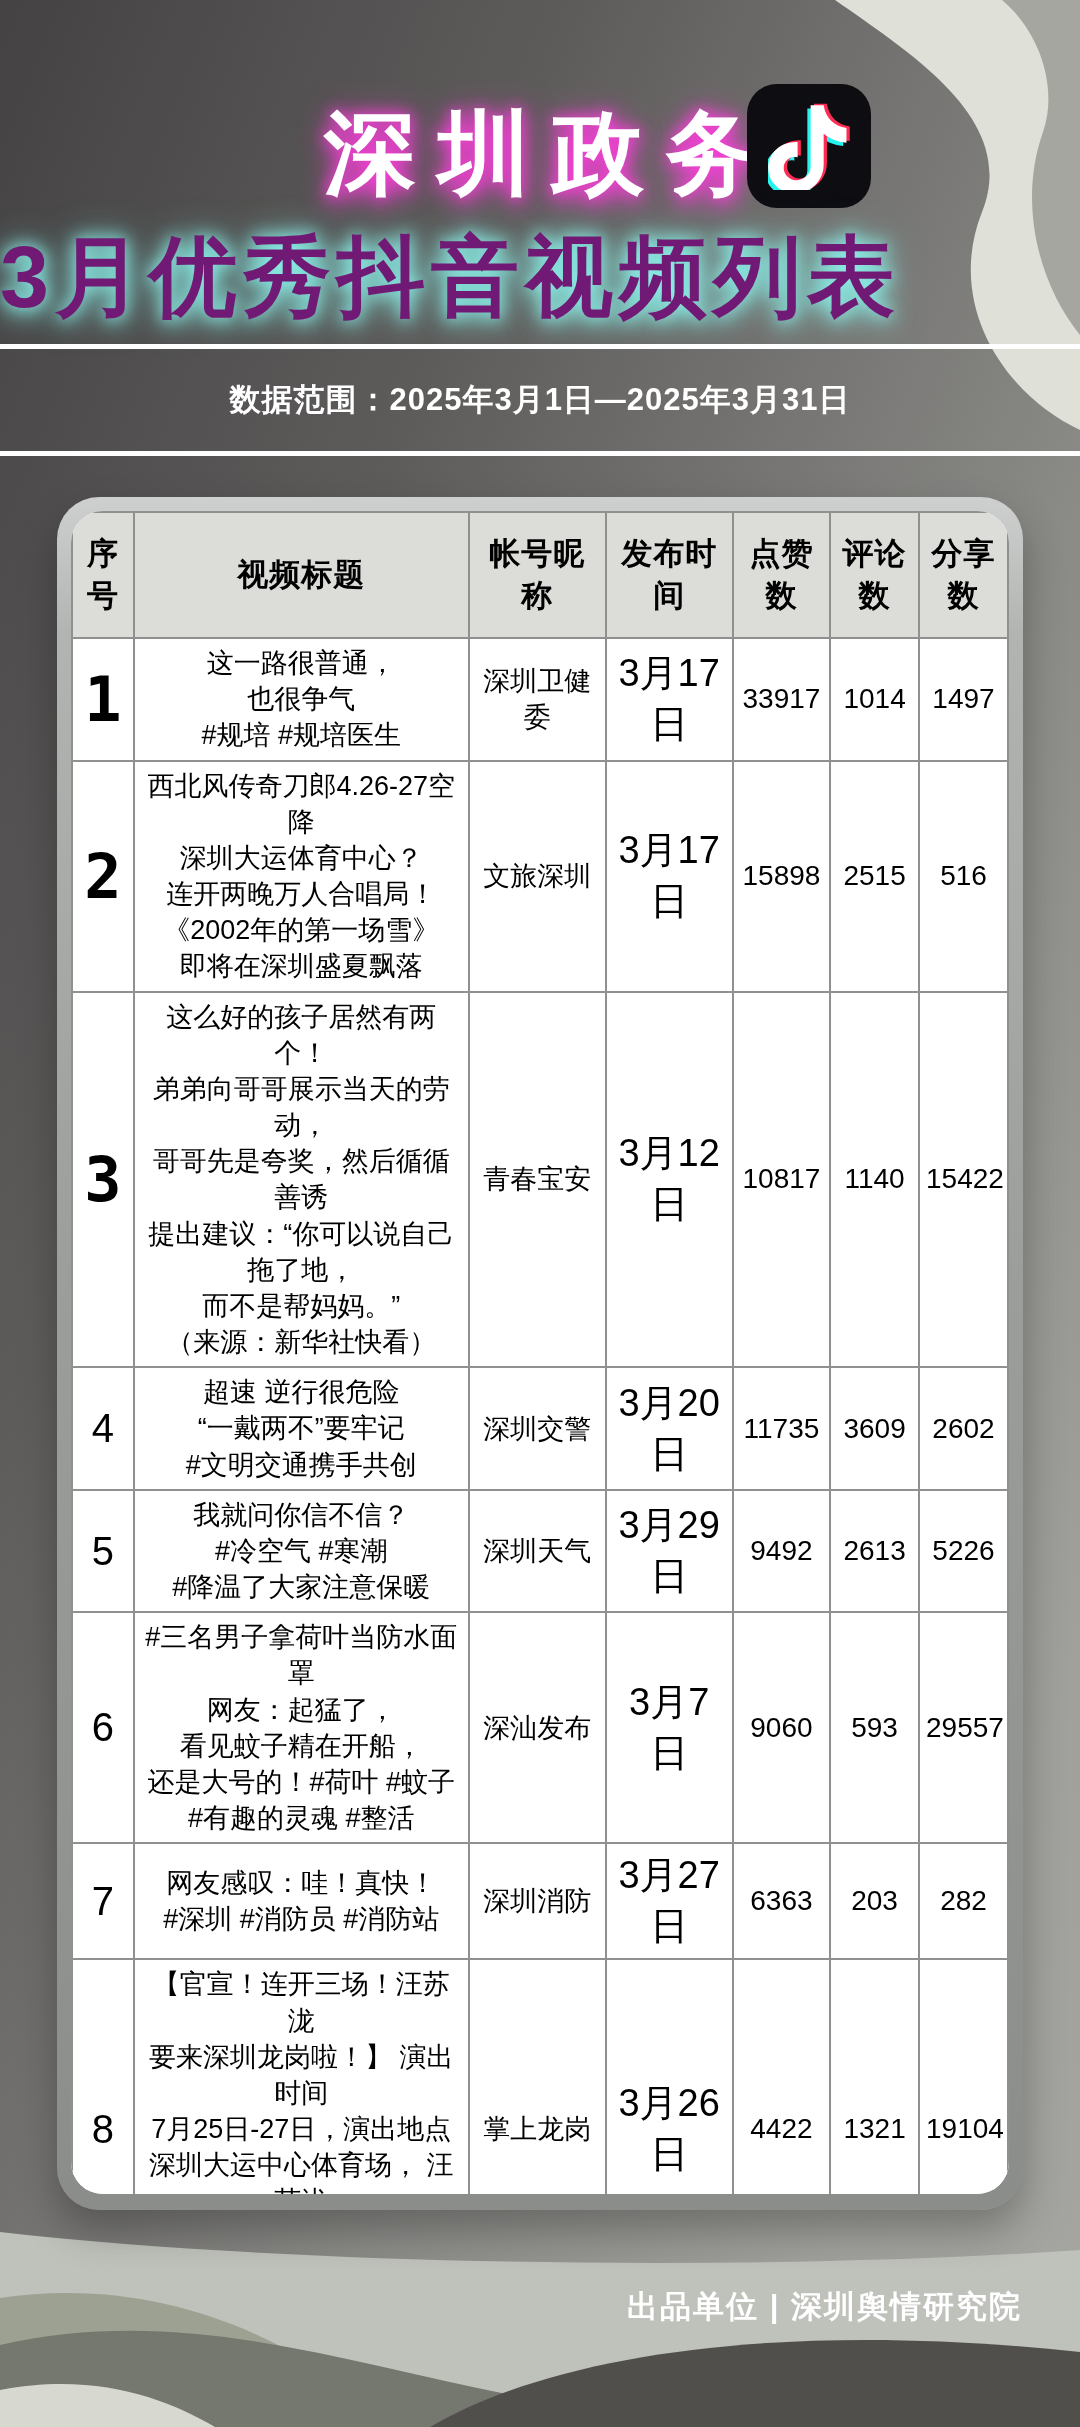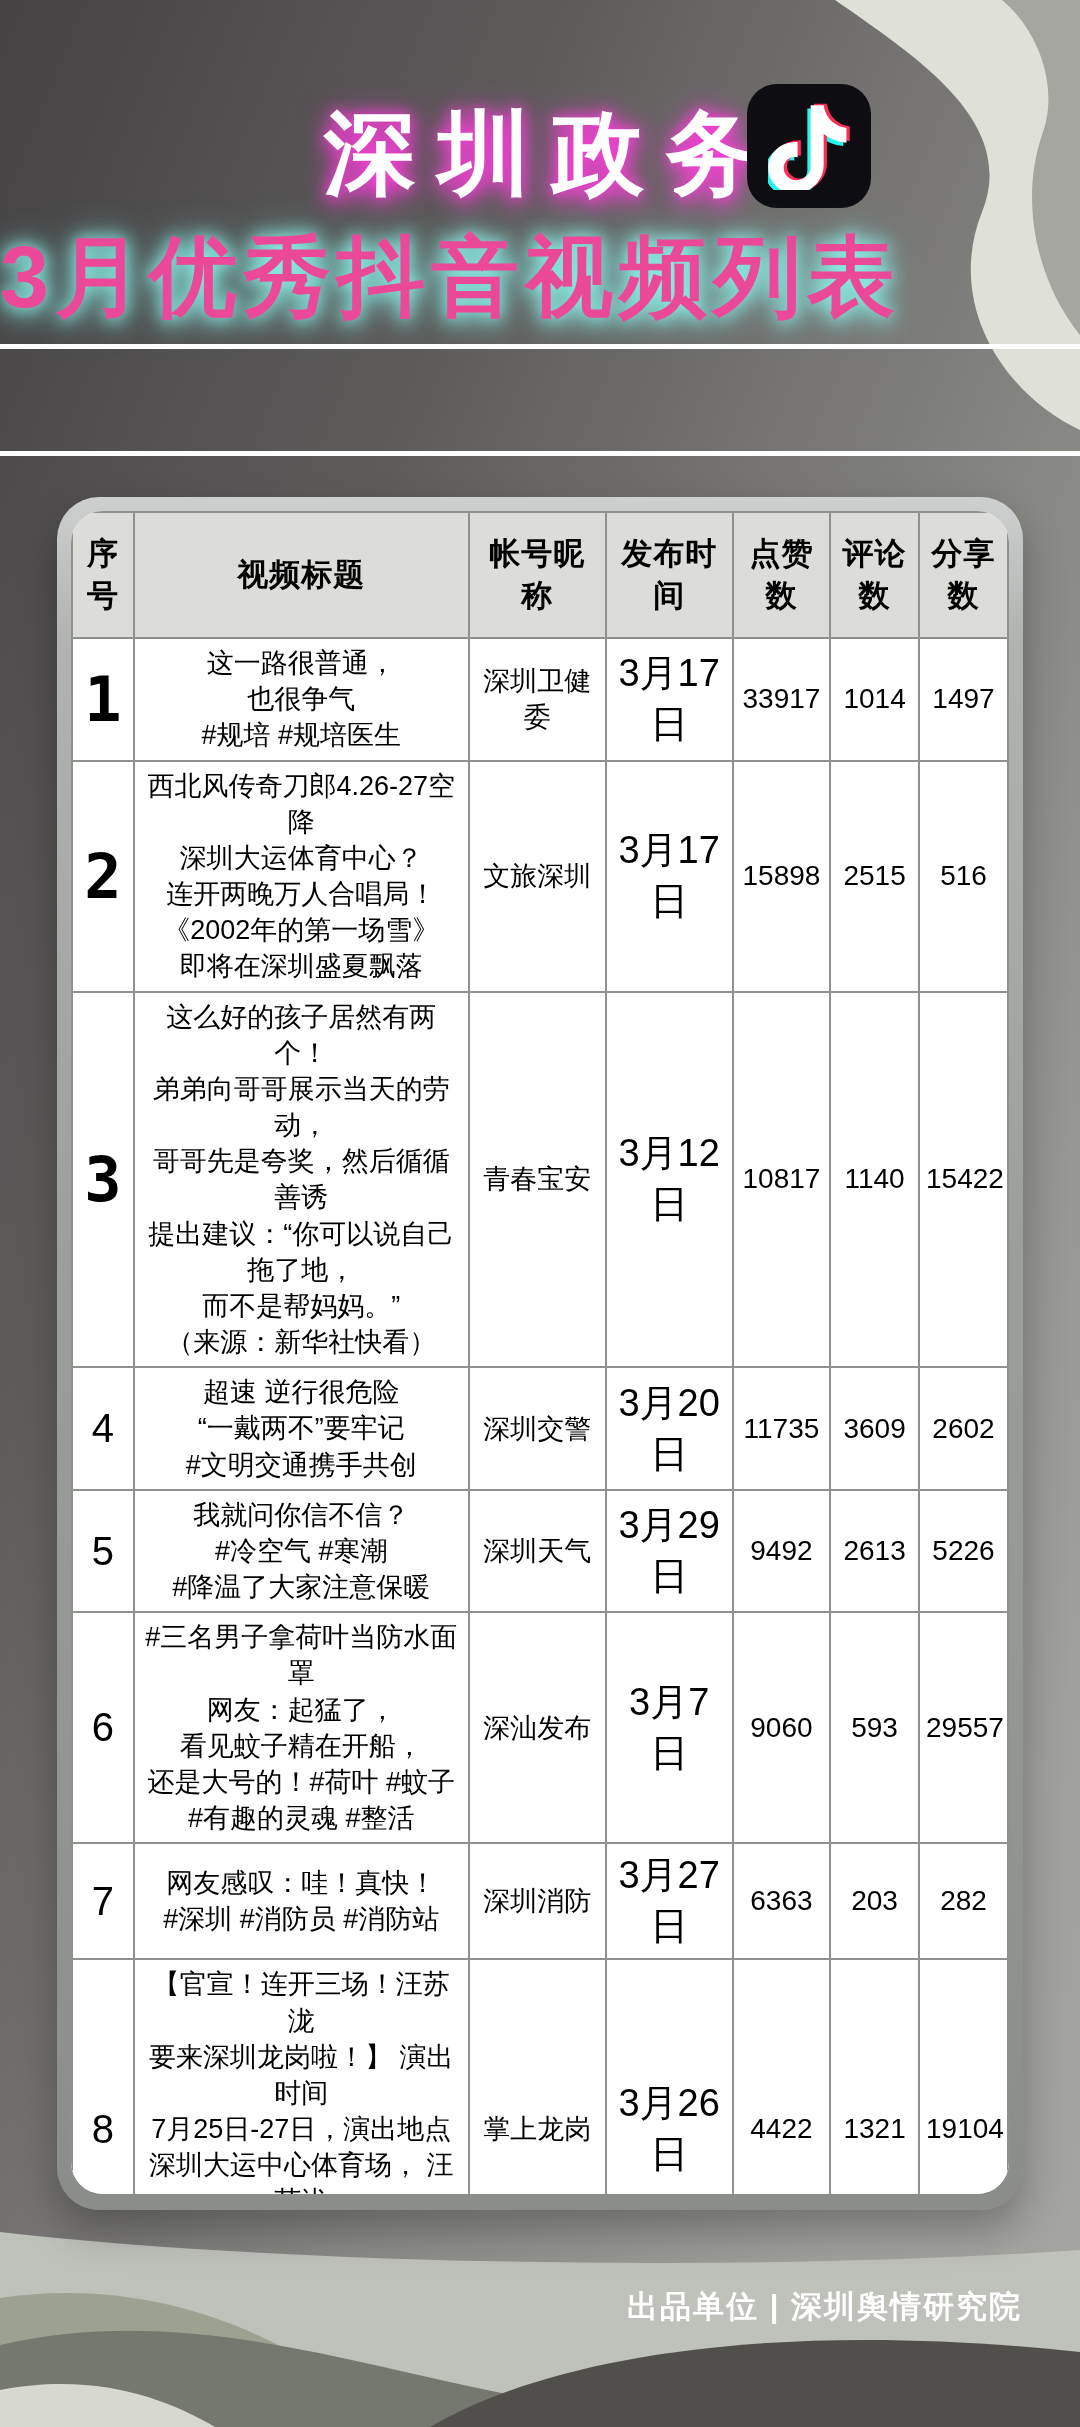--- a/index.html
+++ b/index.html
@@ -18,21 +18,21 @@
     text-shadow:0 0 14px rgba(248,64,216,.95), 0 0 30px rgba(248,64,216,.75), 0 8px 22px rgba(248,64,216,.85);
     white-space:nowrap;
     margin-left:40px;
   }
   .douyin-badge {
     position:absolute; left:747px; top:84px; width:124px; height:124px;
     background:#0d0d12; border-radius:30px; display:flex; align-items:center; justify-content:center;
   }
   .title2 {
     position:absolute; top:218px; left:0; width:868px; text-align:center;
-    font-size:88px; font-weight:900; letter-spacing:6px; color:#ec4899;
+    font-size:88px; font-weight:900; letter-spacing:6px; color:#701a75;
     text-shadow:0 0 16px rgba(140,245,238,.95), 0 0 34px rgba(140,245,238,.7), 0 6px 24px rgba(140,245,238,.6);
     white-space:nowrap;
   }
 
   
   .meta {
     position:absolute; top:344px; left:0; width:1080px; height:112px;
     border-top:5px solid #ffffff; border-bottom:5px solid #ffffff;
     display:flex; flex-direction:column; align-items:center; justify-content:center; gap:8px;
   }
@@ -88,20 +88,21 @@
     <g>
       <path d="M52 4 h16 c2 15 13 26 28 28 v18 c-11 -1 -21 -5 -28 -11 v38 c0 20 -16 35 -36 35 c-18 0 -32 -14 -32 -31 c0 -19 16 -33 36 -32 v19 c-9 -2 -17 4 -17 13 c0 8 7 15 15 15 c9 0 18 -7 18 -16 Z" fill="#25f4ee" transform="translate(-4,4)"></path>
       <path d="M52 4 h16 c2 15 13 26 28 28 v18 c-11 -1 -21 -5 -28 -11 v38 c0 20 -16 35 -36 35 c-18 0 -32 -14 -32 -31 c0 -19 16 -33 36 -32 v19 c-9 -2 -17 4 -17 13 c0 8 7 15 15 15 c9 0 18 -7 18 -16 Z" fill="#fe2c55" transform="translate(4,-2)"></path>
       <path d="M52 4 h16 c2 15 13 26 28 28 v18 c-11 -1 -21 -5 -28 -11 v38 c0 20 -16 35 -36 35 c-18 0 -32 -14 -32 -31 c0 -19 16 -33 36 -32 v19 c-9 -2 -17 4 -17 13 c0 8 7 15 15 15 c9 0 18 -7 18 -16 Z" fill="#ffffff"></path>
     </g>
   </svg>
 </div>
 <div class="title2">3月优秀抖音视频列表</div>
 
 <div class="meta">
+  <div>数据范围：2025年3月1日—2025年3月31日</div>
 </div>
 
 <div class="card">
   <div class="card-inner">
     <table>
       <colgroup>
         <col class="c0">
           <col class="c1">
           <col class="c2">
           <col class="c3">

